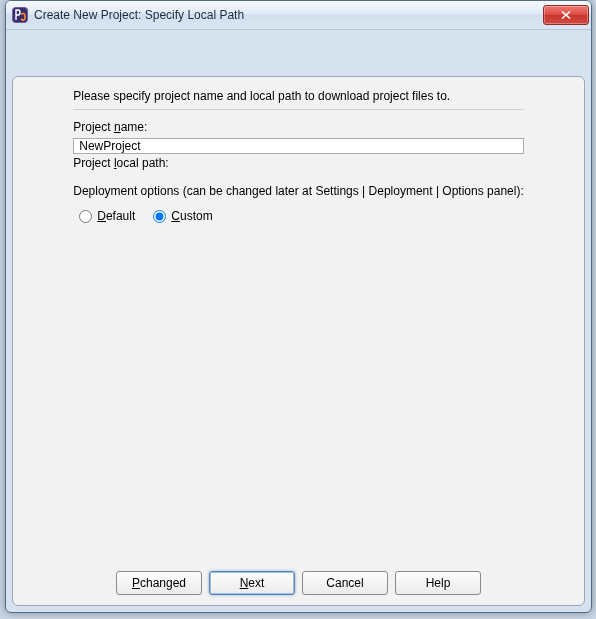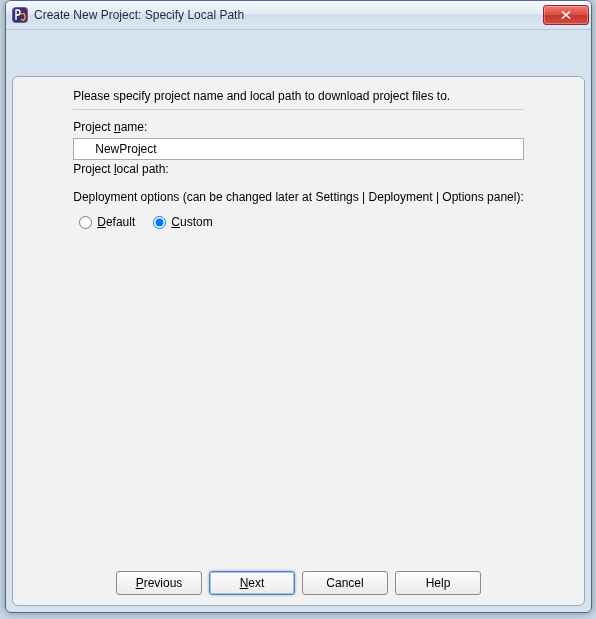--- a/index.html
+++ b/index.html
@@ -92,22 +92,22 @@
   }
   .mn { text-decoration: underline; }
   .row-path {
     display: flex;
     align-items: stretch;
     gap: 5px;
   }
   input.text {
     width: 100%;
     box-sizing: border-box;
-    height: 22px;
-    padding: 2px 21px;
+    height: 16px;
+    padding: 2px 5px;
     border: 1px solid #a9acb2;
     background: #fff;
     font: inherit;
     outline: none;
   }
   .browse-btn {
     width: 23px; height: 22px;
     border: 1px solid #9a9a9a;
     background: linear-gradient(#fbfbfb,#e7e7e7);
     border-radius: 3px;
@@ -200,21 +200,21 @@
         <label class="radio">
           <input type="radio" name="deploy" checked="" style="">
           <span><span class="mn">C</span><span>ustom</span></span>
         </label>
       </div>
 
     </div>
 
     <div class="button-bar">
       <button class="dlg">
-        <span class="mn">P</span><span>revious</span>
+        <span class="mn">P</span><span>changed</span>
       </button>
       <button class="dlg default">
         <span class="mn">N</span><span>ext</span>
       </button>
       <button class="dlg">Cancel</button>
       <button class="dlg">Help</button>
     </div>
   </div>
 
 </div>

